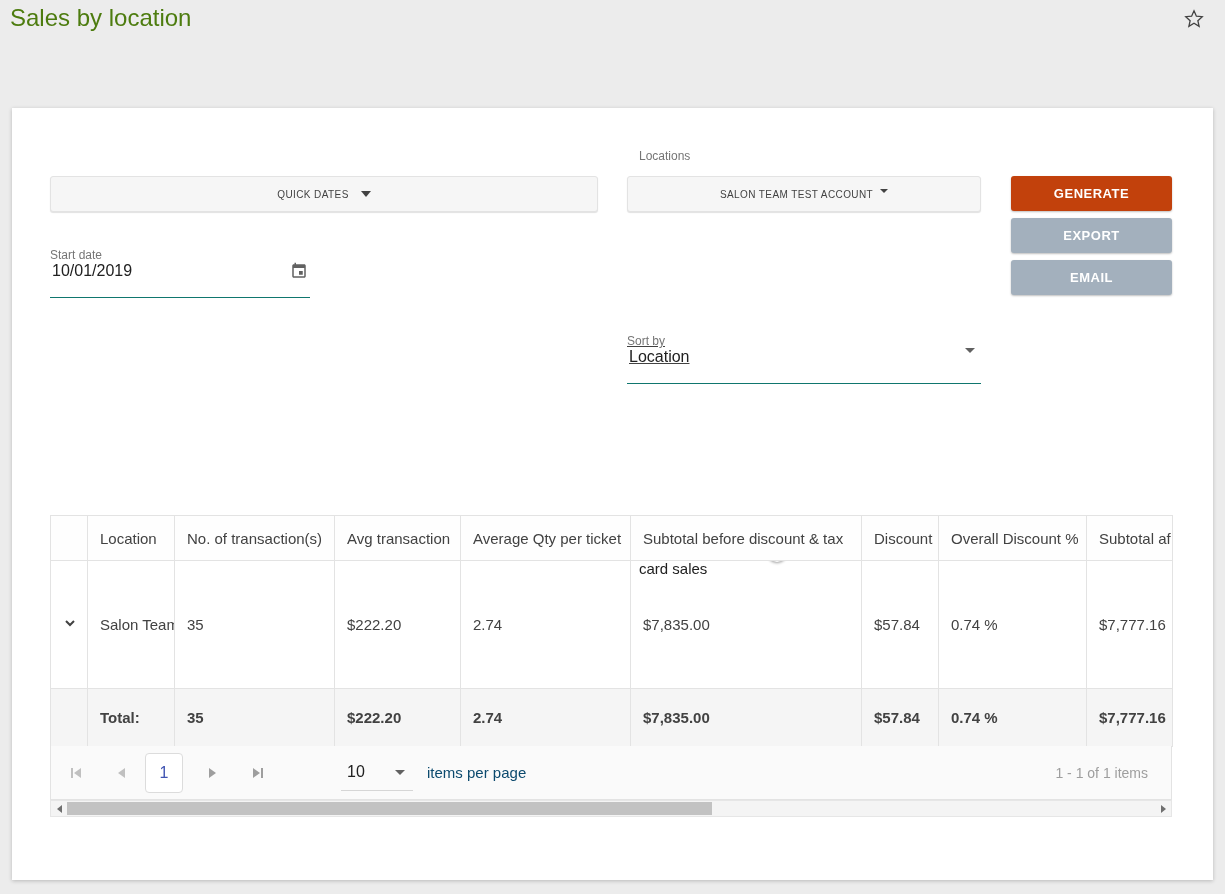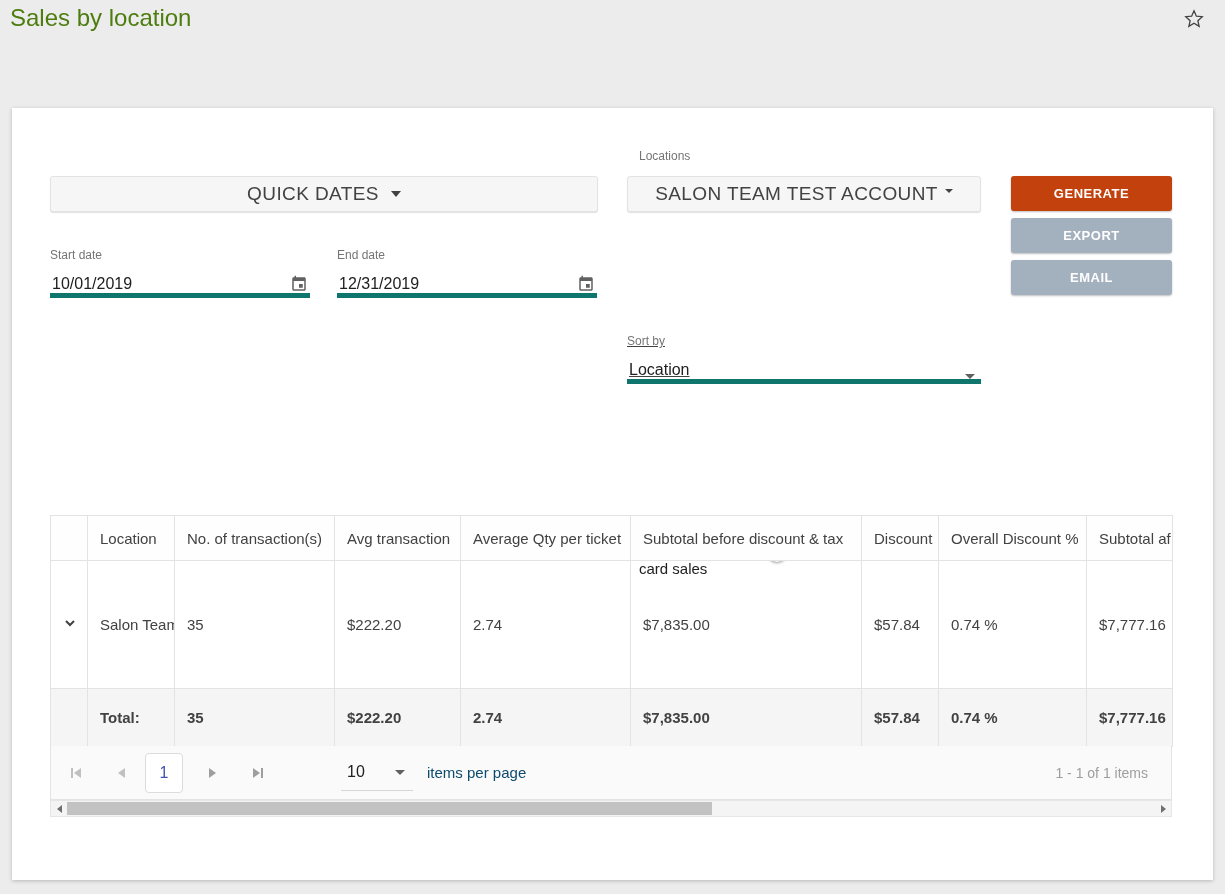--- a/index.html
+++ b/index.html
@@ -27,21 +27,21 @@
     box-shadow:0 1px 4px rgba(0,0,0,.22);
   }
   
   .flat-btn {
     position:absolute; height:36px;
     background:#f6f6f6;
     border:1px solid #e3e3e3;
     border-radius:3px;
     box-shadow:0 1px 1px rgba(0,0,0,.12);
     display:flex; align-items:center; justify-content:center;
-    font-size:19px; font-weight:500; color:#424242; letter-spacing:.4px;
+    font-size:10px; font-weight:500; color:#424242; letter-spacing:.4px;
     cursor:pointer;
   }
   .btn-quick-dates { left:38px; top:68px; width:548px; }
   .btn-locations   { left:615px; top:68px; width:354px; }
   .caret-down {
     width:0; height:0; margin-left:12px;
     border-left:5px solid transparent; border-right:5px solid transparent;
     border-top:6px solid #424242;
   }
   .caret-sm {
@@ -63,22 +63,22 @@
   .btn-generate { top:68px; }
   .btn-export   { top:110px; }
   .btn-email    { top:152px; }
   .input-group { position:absolute; height:56px; }
   .ig-start { left:38px;  top:140px; width:260px; }
   .ig-end   { left:325px; top:140px; width:260px; }
   .ig-show  { left:615px; top:141px; width:354px; }
   .ig-sort  { left:615px; top:226px; width:354px;text-decoration:underline; }
   .ig-label { font-size:12px; color:#757575; }
   .ig-value-row {
-    display:flex; align-items:flex-end; justify-content:space-between;
-    height:36px; border-bottom:5px solid #0f766e; padding:0 2px 0 2px;
+    display:flex; align-items:flex-start; justify-content:space-between;
+    height:36px; border-bottom:1px solid #0f766e; padding:0 2px 0 2px;
   }
   .ig-value { font-size:16px; color:#212121; }
   .cal-icon { width:18px; height:18px; fill:#616161; cursor:pointer; }
   .select-caret {
     width:0; height:0; margin-right:4px;
     border-left:5px solid transparent; border-right:5px solid transparent;
     border-top:5px solid #616161;
   }
   
   .toggle-row { position:absolute; left:627px; top:432px; display:flex; }
@@ -174,29 +174,20 @@
   <div class="input-group ig-start">
     <div class="ig-label">Start date</div>
     <div class="ig-value-row">
       <span class="ig-value">10/01/2019</span>
       <svg class="cal-icon" viewBox="0 0 24 24">
         <path d="M17 12h-5v5h5v-5zM16 1v2H8V1H6v2H5c-1.11 0-1.99.9-1.99 2L3 19c0 1.1.89 2 2 2h14c1.1 0 2-.9 2-2V5c0-1.1-.9-2-2-2h-1V3h-2V1h-2zm3 18H5V8h14v11z"></path>
       </svg>
     </div>
   </div>
 
-  <div class="input-group ig-end">
-    <div class="ig-label">End date</div>
-    <div class="ig-value-row">
-      <span class="ig-value">12/31/2019</span>
-      <svg class="cal-icon" viewBox="0 0 24 24">
-        <path d="M17 12h-5v5h5v-5zM16 1v2H8V1H6v2H5c-1.11 0-1.99.9-1.99 2L3 19c0 1.1.89 2 2 2h14c1.1 0 2-.9 2-2V5c0-1.1-.9-2-2-2h-1V3h-2V1h-2zm3 18H5V8h14v11z"></path>
-      </svg>
-    </div>
-  </div>
 
 
   <div class="input-group ig-sort">
     <div class="ig-label">Sort by</div>
     <div class="ig-value-row">
       <span class="ig-value">Location</span>
       <span class="select-caret"></span>
     </div>
   </div>
 

